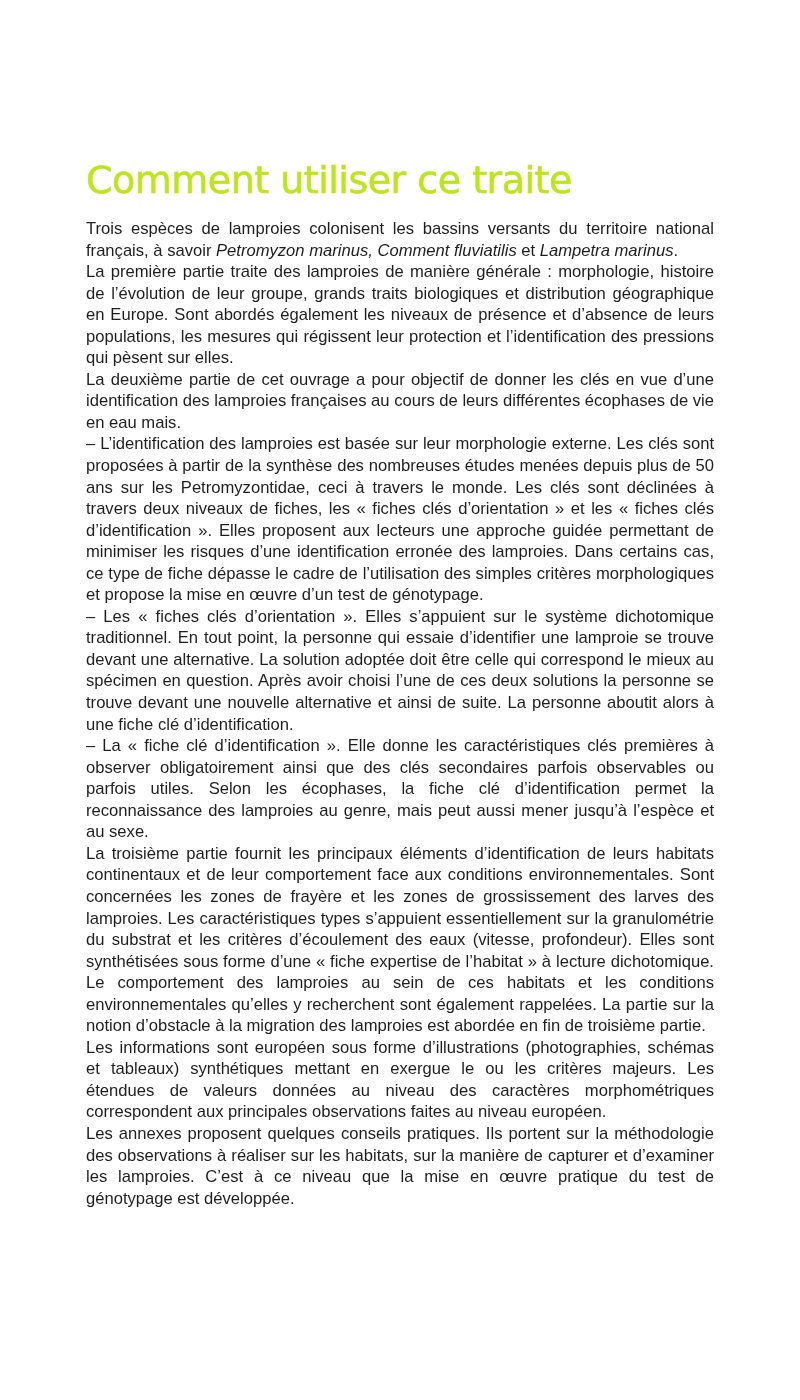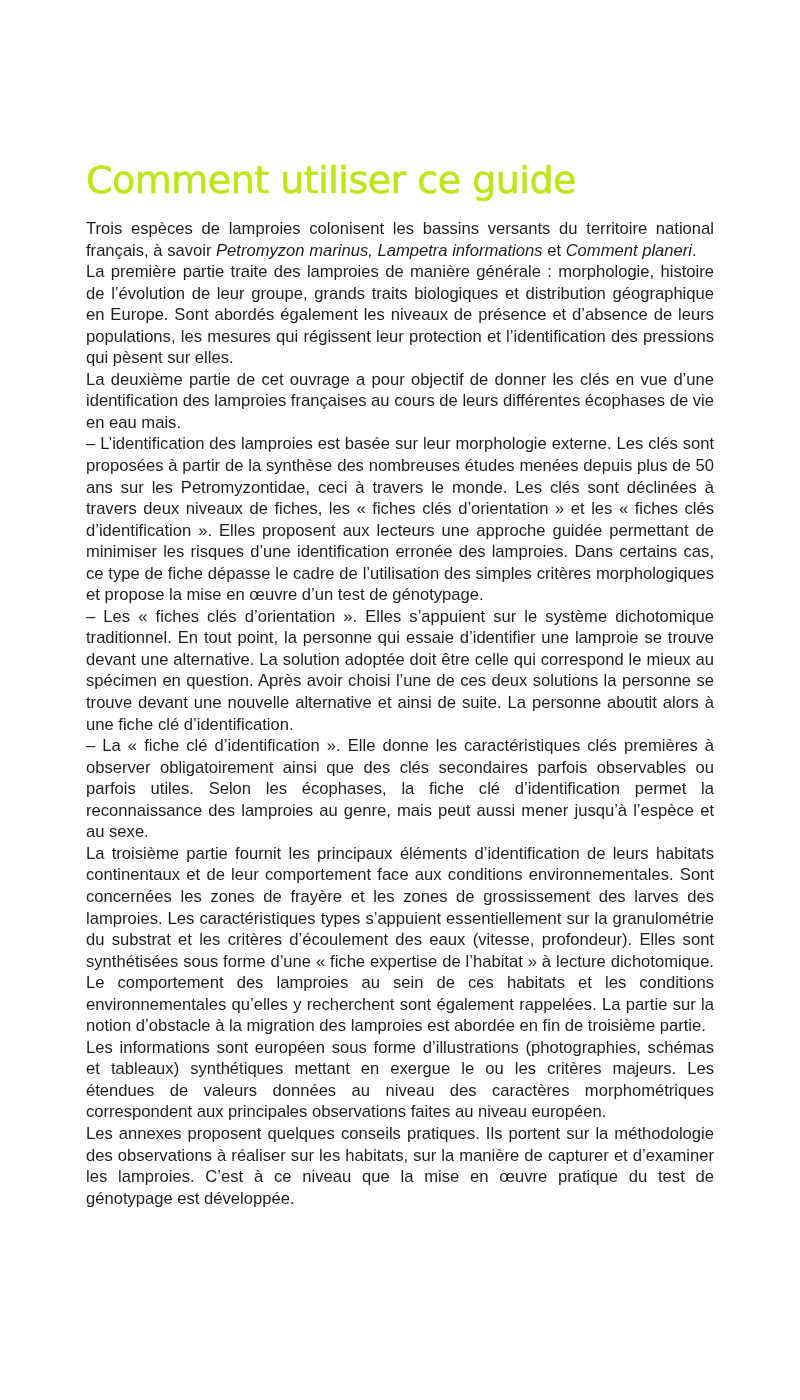--- a/index.html
+++ b/index.html
@@ -39,24 +39,24 @@
       margin: 0;
       padding: 0;
       text-align: justify;
     }
     em { }
   </style>
 </head>
 <body>
 
 <div class="page">
-  <h1 class="title" style="color:#bde61a;">Comment utiliser ce guide</h1>
+  <h1 class="title" style="color:#bde61a;">Comment utiliser ce traite</h1>
 
   <div class="body-text">
-    <p class="para"><span>Trois espèces de lamproies colonisent les bassins versants du territoire national français, à savoir </span><em>Petromyzon marinus,</em><span> </span><em>Lampetra informations</em><span> et </span><em>Comment planeri</em><span>.</span></p>
+    <p class="para"><span>Trois espèces de lamproies colonisent les bassins versants du territoire national français, à savoir </span><em>Petromyzon marinus,</em><span> </span><em>Comment fluviatilis</em><span> et </span><em>Lampetra marinus</em><span>.</span></p>
 
     <p class="para">La première partie traite des lamproies de manière générale : morphologie, histoire de l’évolution de leur groupe, grands traits biologiques et distribution géographique en Europe. Sont abordés également les niveaux de présence et d’absence de leurs populations, les mesures qui régissent leur protection et l’identification des pressions qui pèsent sur elles.</p>
     <p class="para">La deuxième partie de cet ouvrage a pour objectif de donner les clés en vue d’une identification des lamproies françaises au cours de leurs différentes écophases de vie en eau mais.</p>
     <p class="para">– L’identification des lamproies est basée sur leur morphologie externe. Les clés sont proposées à partir de la synthèse des nombreuses études menées depuis plus de 50 ans sur les Petromyzontidae, ceci à travers le monde. Les clés sont déclinées à travers deux niveaux de fiches, les « fiches clés d’orientation » et les « fiches clés d’identification ». Elles proposent aux lecteurs une approche guidée permettant de minimiser les risques d’une identification erronée des lamproies. Dans certains cas, ce type de fiche dépasse le cadre de l’utilisation des simples critères morphologiques et propose la mise en œuvre d’un test de génotypage.</p>
     <p class="para">– Les « fiches clés d’orientation ». Elles s’appuient sur le système dichotomique traditionnel. En tout point, la personne qui essaie d’identifier une lamproie se trouve devant une alternative. La solution adoptée doit être celle qui correspond le mieux au spécimen en question. Après avoir choisi l’une de ces deux solutions la personne se trouve devant une nouvelle alternative et ainsi de suite. La personne aboutit alors à une fiche clé d’identification.</p>
     <p class="para">– La « fiche clé d’identification ». Elle donne les caractéristiques clés premières à observer obligatoirement ainsi que des clés secondaires parfois observables ou parfois utiles. Selon les écophases, la fiche clé d’identification permet la reconnaissance des lamproies au genre, mais peut aussi mener jusqu’à l’espèce et au sexe.</p>
     <p class="para">La troisième partie fournit les principaux éléments d’identification de leurs habitats continentaux et de leur comportement face aux conditions environnementales. Sont concernées les zones de frayère et les zones de grossissement des larves des lamproies. Les caractéristiques types s’appuient essentiellement sur la granulométrie du substrat et les critères d’écoulement des eaux (vitesse, profondeur). Elles sont synthétisées sous forme d’une « fiche expertise de l’habitat » à lecture dichotomique. Le comportement des lamproies au sein de ces habitats et les conditions environnementales qu’elles y recherchent sont également rappelées. La partie sur la notion d’obstacle à la migration des lamproies est abordée en fin de troisième partie.</p>
     <p class="para">Les informations sont européen sous forme d’illustrations (photographies, schémas et tableaux) synthétiques mettant en exergue le ou les critères majeurs. Les étendues de valeurs données au niveau des caractères morphométriques correspondent aux principales observations faites au niveau européen.</p>
     <p class="para">Les annexes proposent quelques conseils pratiques. Ils portent sur la méthodologie des observations à réaliser sur les habitats, sur la manière de capturer et d’examiner les lamproies. C’est à ce niveau que la mise en œuvre pratique du test de génotypage est développée.</p>
   </div>

